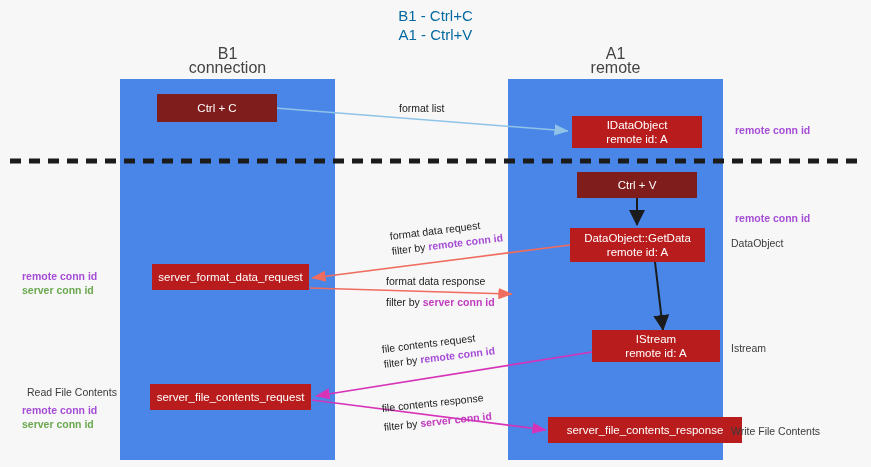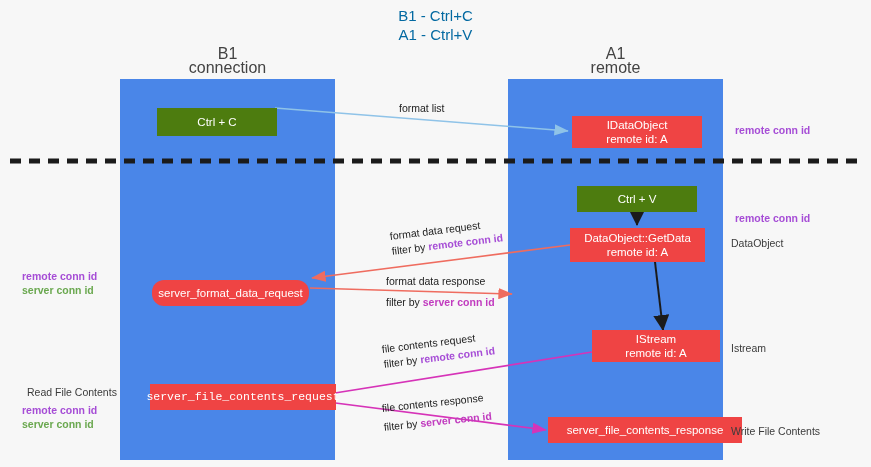--- a/index.html
+++ b/index.html
@@ -28,22 +28,22 @@
   }
 
   
   .node{
     position:absolute;z-index:6;
     display:flex;flex-direction:column;align-items:center;justify-content:center;
     text-align:center;color:#ffffff;font-size:11.5px;line-height:14px;
     box-sizing:border-box;padding:2px 4px;
   }
   .node .l2{display:block;}
-  .node.green{background:#4d7c0f;margin-top:14px;}
-  .node.orange{background:#ef4444;}
+  .node.green{background:#7f1d1d;}
+  .node.orange{background:#b91c1c;}
 
   
   .edge-label{
     position:absolute;z-index:7;font-size:10.5px;line-height:15px;
     color:#222;white-space:nowrap;
   }
   .edge-label .hl-remote{color:#a64dd6;font-weight:bold;}
   .edge-label .hl-server{color:#c13bbf;font-weight:bold;}
   .edge-label.rot{transform-origin:0 0;}
 
@@ -123,31 +123,31 @@
 
   <div class="node green" style="left:577px;top:172px;width:120px;height:26px;">
     <span>Ctrl + V</span>
   </div>
 
   <div class="node orange" style="left:570px;top:228px;width:135px;height:34px;">
     <span>DataObject::GetData</span>
     <span class="l2">remote id: A</span>
   </div>
 
-  <div class="node orange" style="left:152px;top:280px;width:157px;height:26px;border-radius:12px;">
+  <div class="node orange" style="left:152px;top:264px;width:157px;height:26px;">
     <span>server_format_data_request</span>
   </div>
 
 
   <div class="node orange" style="left:592px;top:330px;width:128px;height:32px;">
     <span>IStream</span>
     <span class="l2">remote id: A</span>
   </div>
 
-  <div class="node orange" style="left:150px;top:384px;width:186px;height:26px;font-family:Liberation Mono, monospace;">
+  <div class="node orange" style="left:150px;top:384px;width:161px;height:26px;">
     <span>server_file_contents_request</span>
   </div>
 
   <div class="node orange" style="left:548px;top:417px;width:194px;height:26px;">
     <span>server_file_contents_response</span>
   </div>
 
   <div class="edge-label" style="left:399px;top:101px;">
     <span>format list</span>
   </div>

